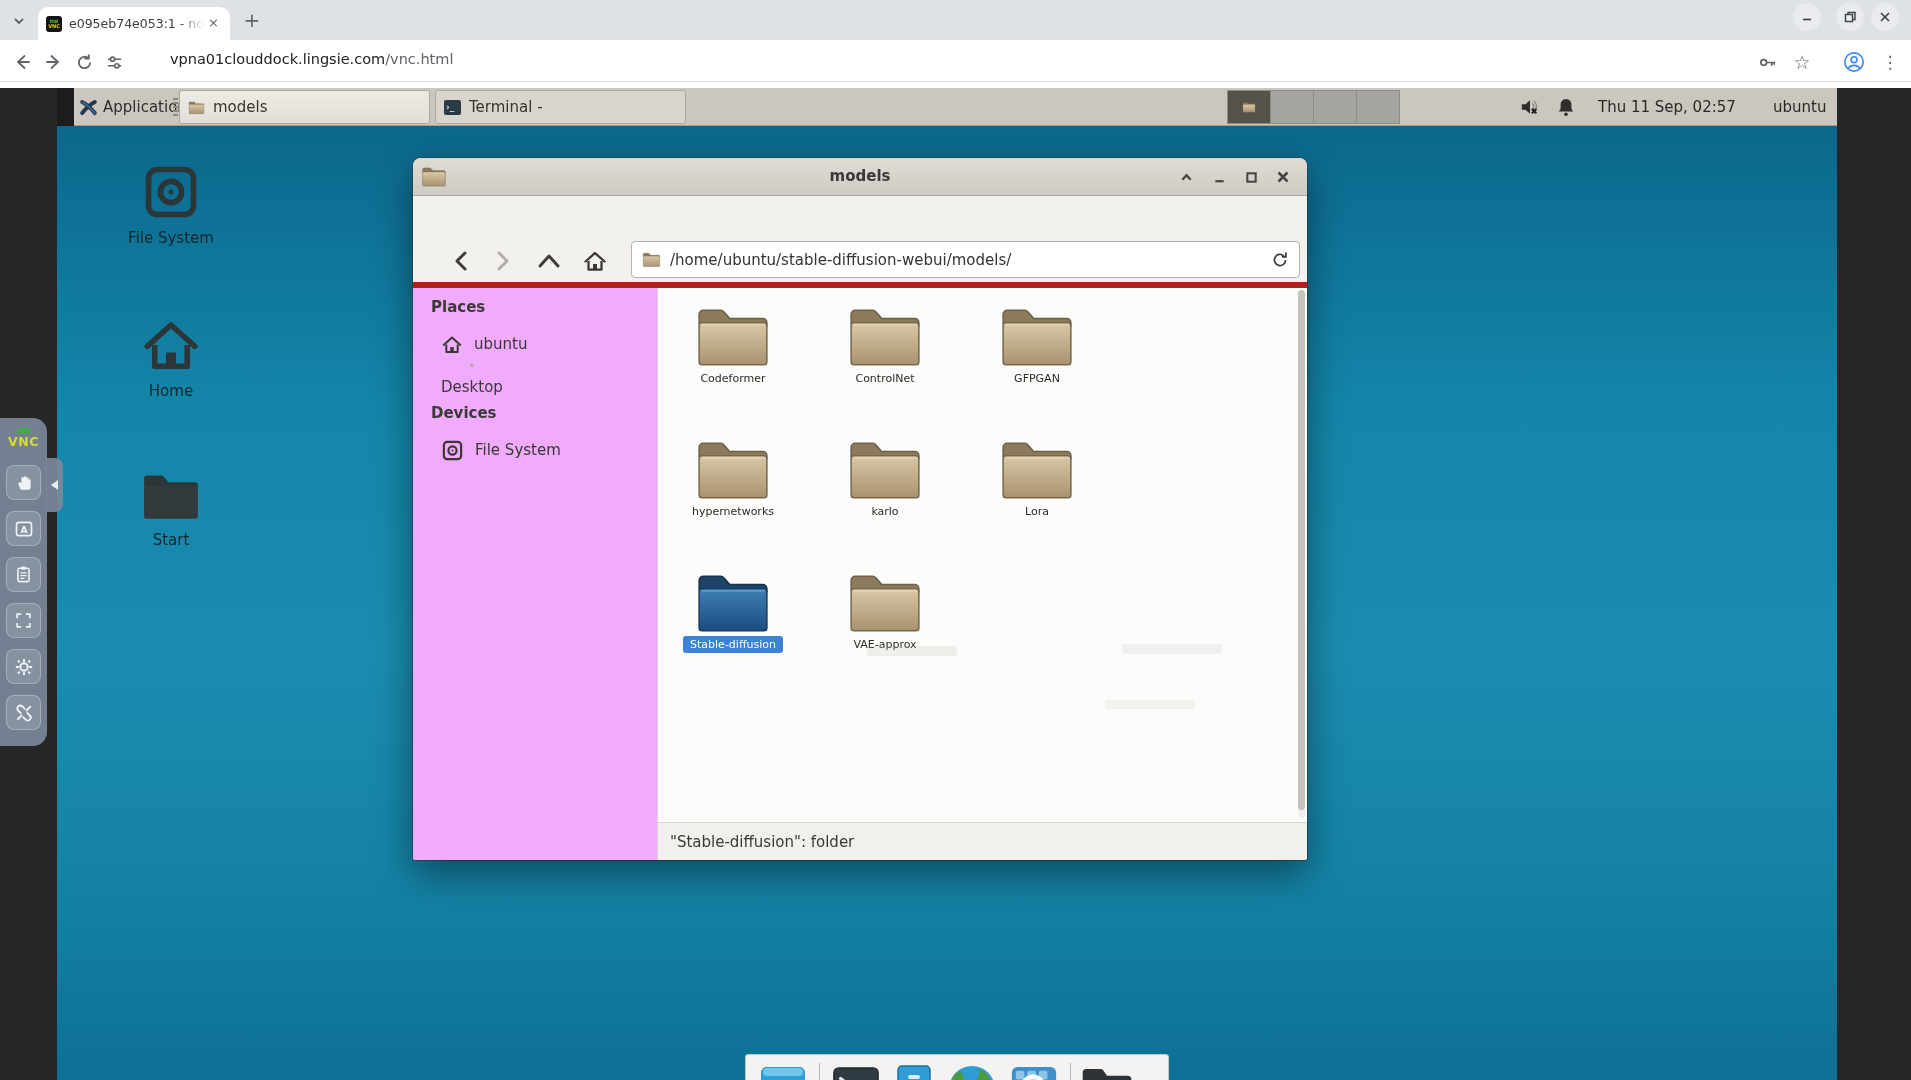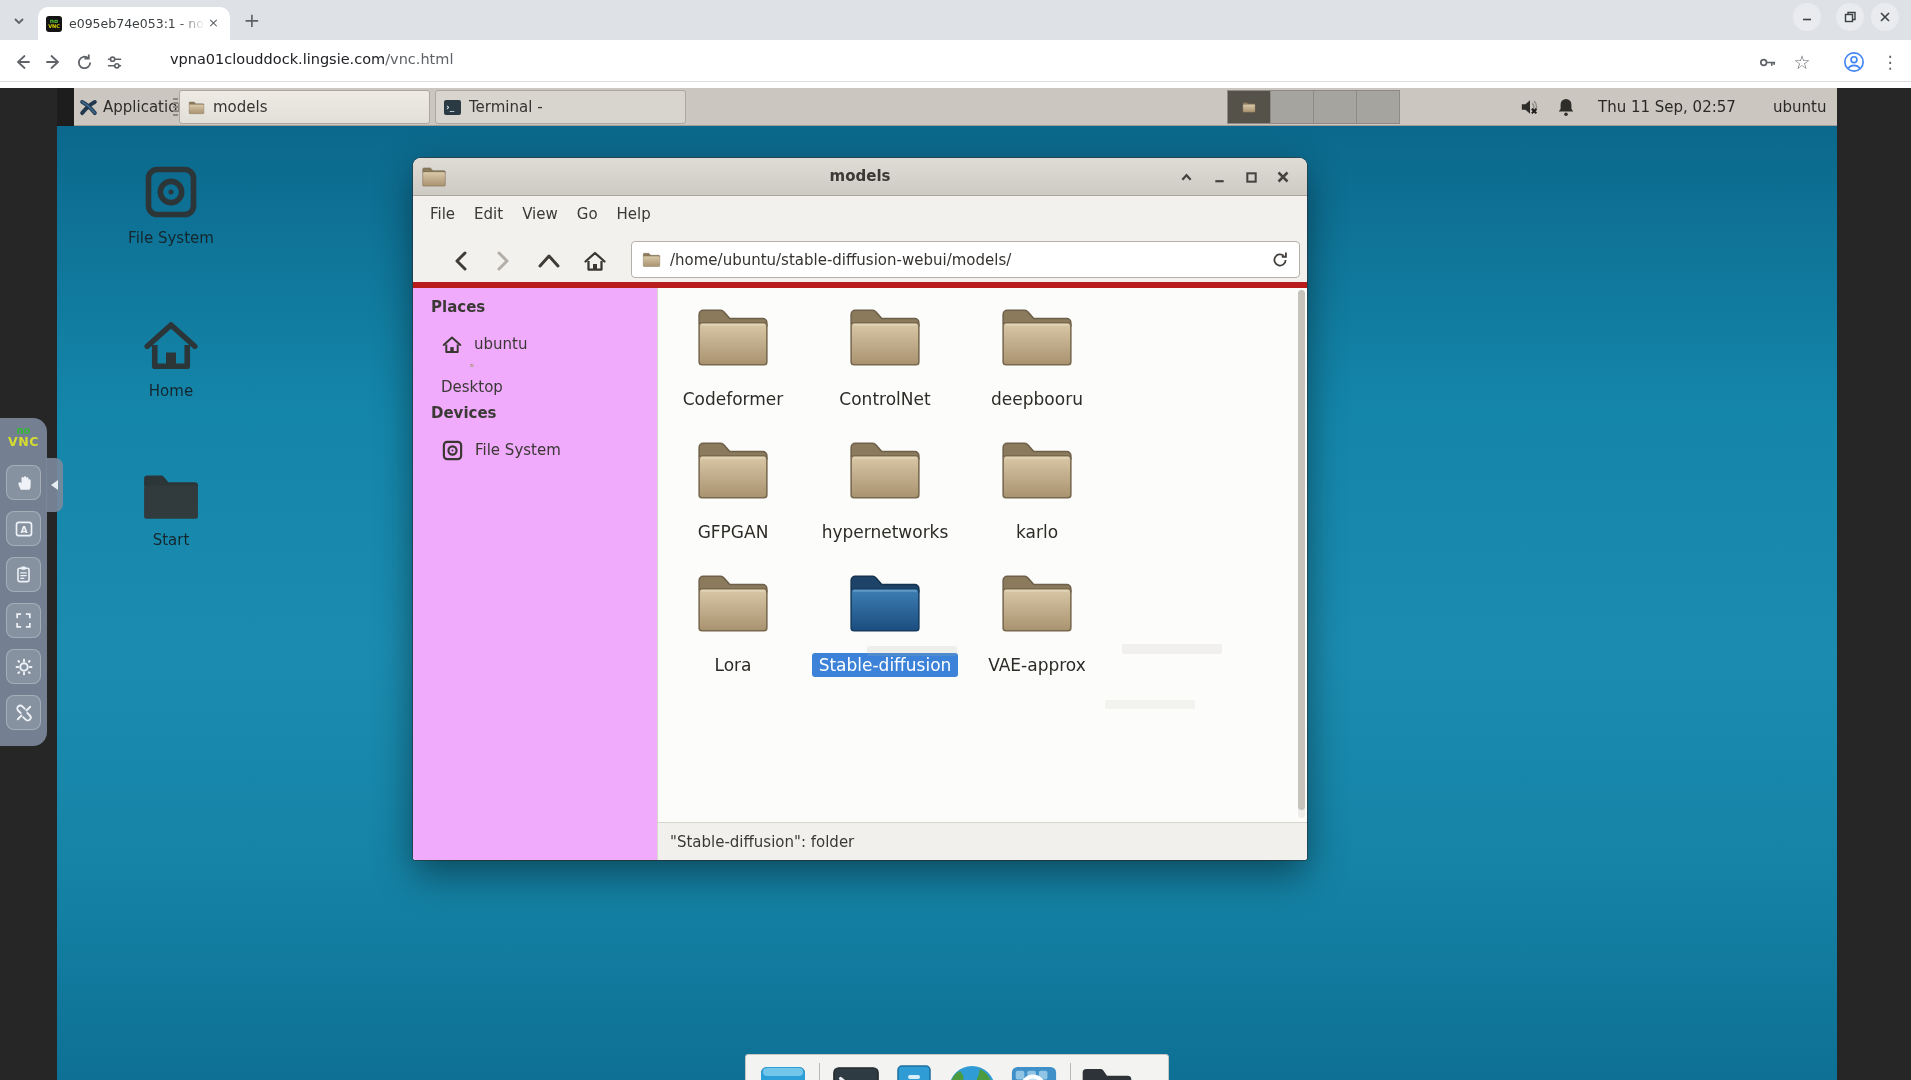--- a/index.html
+++ b/index.html
@@ -78,21 +78,21 @@
   .pathfield { left:218px; top:9px; width:669px; height:37px; background:#fff; border:1px solid #b6b2ab; border-radius:4px; display:flex; align-items:center; padding:0 10px; gap:9px; }
   .pathfield .ptext { font-size:15px; color:#35332f; flex:1; white-space:nowrap; }
   .fm-body { left:0; top:130px; width:894px; height:572px; background:#fbfbfa; border-radius:0 0 3px 3px; }
   .fm-side { left:0; top:0; width:245px; height:572px; background:#f0abfc; border-right:1px solid #d8d5cf; border-radius:0 0 0 3px; }
   .side-h { position:absolute; left:18px; font-size:15px; font-weight:bold; color:#3b3935; }
   .side-row { position:absolute; left:28px; height:32px; display:flex; align-items:center; gap:11px; font-size:15px; color:#3b3935; }
   .fm-files { left:245px; top:0; width:649px; height:534px; background:#fcfcfb; overflow:hidden; }
   .fgrid { position:absolute; left:-1px; top:12px; width:458px; display:grid; grid-template-columns:repeat(3,152px); grid-auto-rows:133px; }
   .fitem { display:flex; flex-direction:column; align-items:center; }
   .fitem .fic { margin-top:2px; }
-  .fitem .flabel { margin-top:17px; font-size:17px; color:#2d2b27; padding:2px 7px; border-radius:3px; white-space:nowrap; line-height:1.2; }
+  .fitem .flabel { font-size:11px; color:#2d2b27; padding:2px 7px; border-radius:3px; white-space:nowrap; line-height:1.2; }
   .fitem.selected .flabel { background:#3b82d8; color:#ffffff; }
   .vscroll { position:absolute; right:2px; top:2px; width:7px; height:528px; background:#efede9; border-radius:4px; }
   .vscroll .thumb { position:absolute; left:0; top:0; width:7px; height:520px; background:#c6c3bc; border-radius:4px; }
   .fm-status { left:245px; top:534px; width:649px; height:38px; background:#f1f0ed; border-top:1px solid #d8d5cf; display:flex; align-items:center; padding-left:12px; font-size:15px; color:#3b3935; border-radius:0 0 3px 0; }
 
   
   .dock { left:688px; top:928px; width:424px; height:70px; background:#f3f3f1; border:1px solid #c6c6c2; border-radius:3px; display:flex; align-items:center; padding:0 6px; }
   .dock .sep { width:1px; height:52px; background:#b9b9b5; margin:0 5px; }
   .dock .dk { width:62px; height:58px; display:flex; align-items:center; justify-content:center; }
 </style>
@@ -368,27 +368,20 @@
               <rect x="2.5" y="2.5" width="9" height="9" fill="none" stroke="currentColor" stroke-width="2.2"></rect>
             </svg>
         </div>
         <div class="abs tb-ic" style="left:857px;">
           <svg width="14" height="14" viewBox="0 0 14 14">
               <path d="M2.5 2.5 l9 9 M11.5 2.5 l-9 9" stroke="currentColor" stroke-width="2.5"></path>
             </svg>
         </div>
       </div>
 
-      <div class="abs fm-menubar">
-        <span class="fm-menu-item">File</span>
-        <span class="fm-menu-item">Edit</span>
-        <span class="fm-menu-item">View</span>
-        <span class="fm-menu-item">Go</span>
-        <span class="fm-menu-item">Help</span>
-      </div>
 
       <div class="abs fm-toolbar">
         <div class="abs nav-ic" style="left:34px;">
           <svg width="20" height="22" viewBox="0 0 20 22">
               <path d="M14 3 L6 11 l8 8" fill="none" stroke="currentColor" stroke-width="3" stroke-linecap="round" stroke-linejoin="round"></path>
             </svg>
         </div>
         <div class="abs nav-ic dis" style="left:76px;">
           <svg width="20" height="22" viewBox="0 0 20 22">
               <path d="M6 3 l8 8 -8 8" fill="none" stroke="currentColor" stroke-width="3" stroke-linecap="round" stroke-linejoin="round"></path>
@@ -451,26 +444,20 @@
             <div class="fitem">
               <svg class="fic" width="78" height="68" viewBox="0 0 76 64">
                   <use href="#folder-tan"></use>
                 </svg>
               <span class="flabel">ControlNet</span>
             </div>
             <div class="fitem">
               <svg class="fic" width="78" height="68" viewBox="0 0 76 64">
                   <use href="#folder-tan"></use>
                 </svg>
-              <span class="flabel">deepbooru</span>
-            </div>
-            <div class="fitem">
-              <svg class="fic" width="78" height="68" viewBox="0 0 76 64">
-                  <use href="#folder-tan"></use>
-                </svg>
               <span class="flabel">GFPGAN</span>
             </div>
             <div class="fitem">
               <svg class="fic" width="78" height="68" viewBox="0 0 76 64">
                   <use href="#folder-tan"></use>
                 </svg>
               <span class="flabel">hypernetworks</span>
             </div>
             <div class="fitem">
               <svg class="fic" width="78" height="68" viewBox="0 0 76 64">

